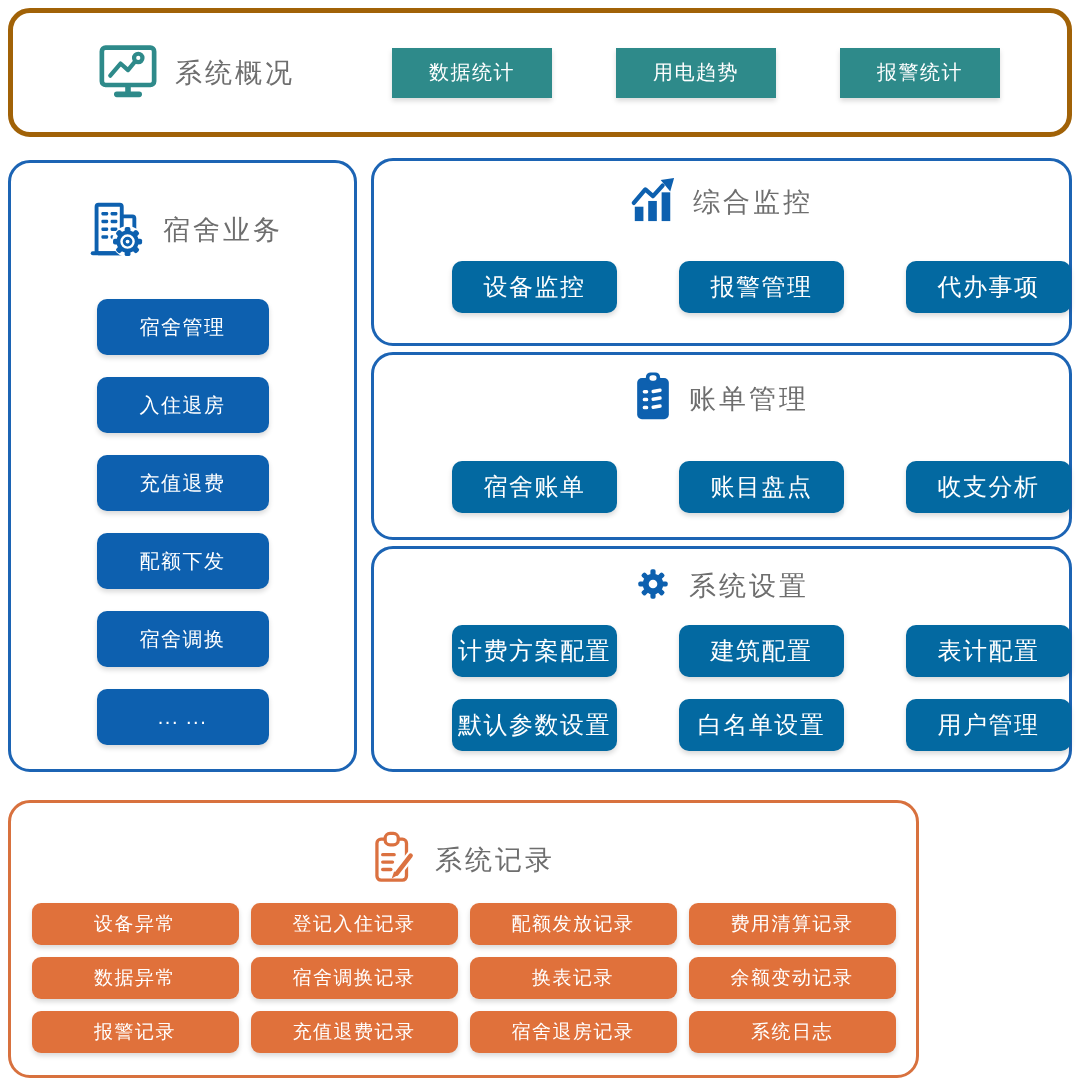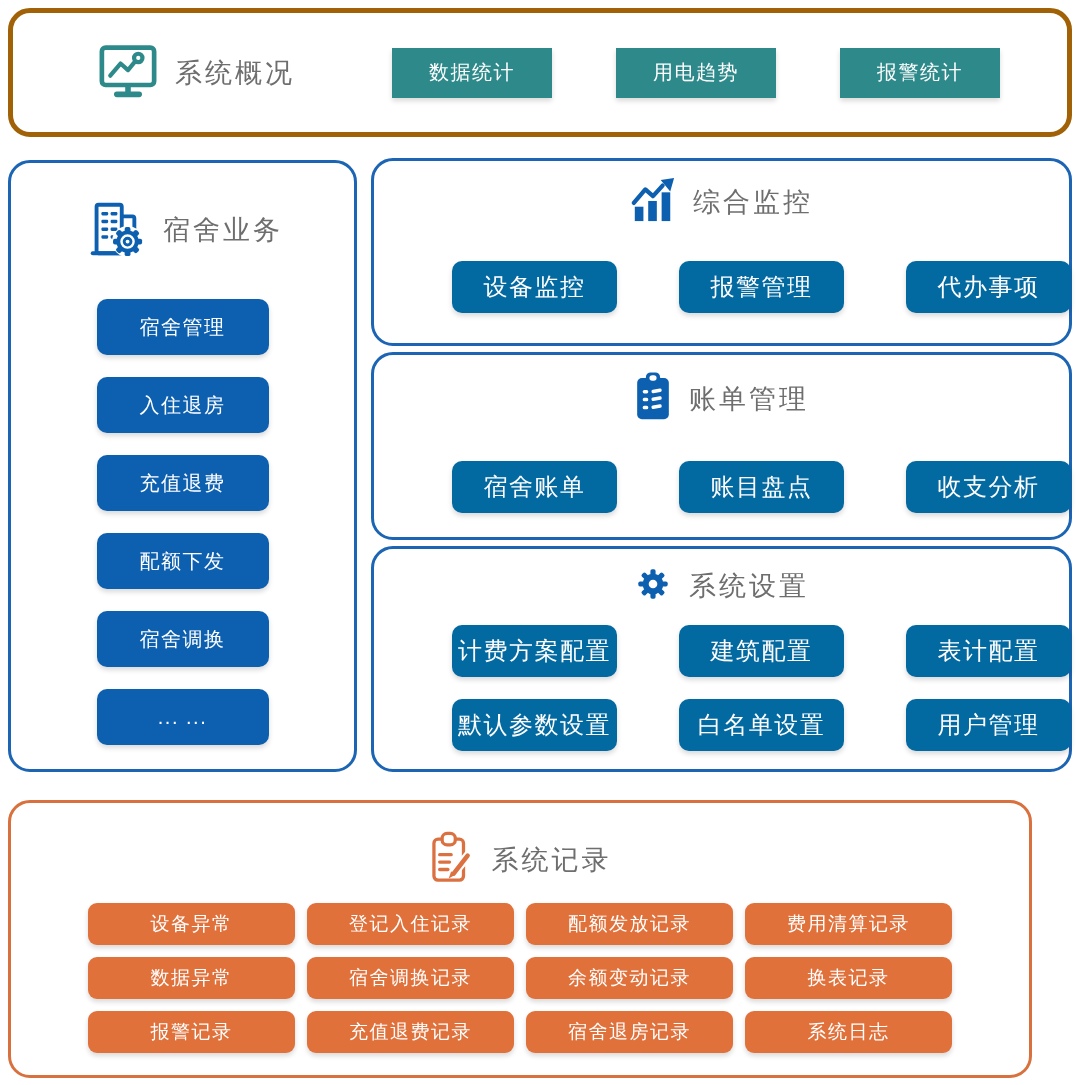--- a/index.html
+++ b/index.html
@@ -53,21 +53,21 @@
   #settings { top:546px; height:226px; }
   .right-box .btn-grid {
     margin-top:34px; padding:0 38px;
     display:grid; grid-template-columns:repeat(3,165px);
     justify-content:space-between; row-gap:22px;
   }
   #settings .btn-grid { margin-top:18px; }
 
   
   #records {
-    left:8px; top:800px; width:1024px; height:278px;
+    left:8px; top:800px; width:911px; height:278px;
     display:flex; flex-direction:column; align-items:center; padding-top:28px;
   }
   #records .btn-grid {
     margin-top:14px;
     display:grid; grid-template-columns:repeat(4,207px);
     column-gap:43px; row-gap:15px; justify-content:center;gap:12px;
   }
 </style>
 </head>
 <body>
@@ -238,20 +238,20 @@
     <span class="sec-title">系统记录</span>
   </div>
   <div class="btn-grid">
 
   <button class="btn orange-btn">设备异常</button>
       <button class="btn orange-btn">登记入住记录</button>
       <button class="btn orange-btn">配额发放记录</button>
       <button class="btn orange-btn">费用清算记录</button>
       <button class="btn orange-btn">数据异常</button>
       <button class="btn orange-btn">宿舍调换记录</button>
+      <button class="btn orange-btn">换表记录</button>
       <button class="btn orange-btn">余额变动记录</button>
-      <button class="btn orange-btn">换表记录</button>
       <button class="btn orange-btn">报警记录</button>
       <button class="btn orange-btn">充值退费记录</button>
       <button class="btn orange-btn">宿舍退房记录</button>
       <button class="btn orange-btn">系统日志</button>
     </div>
 </section>
 
 </body></html>

